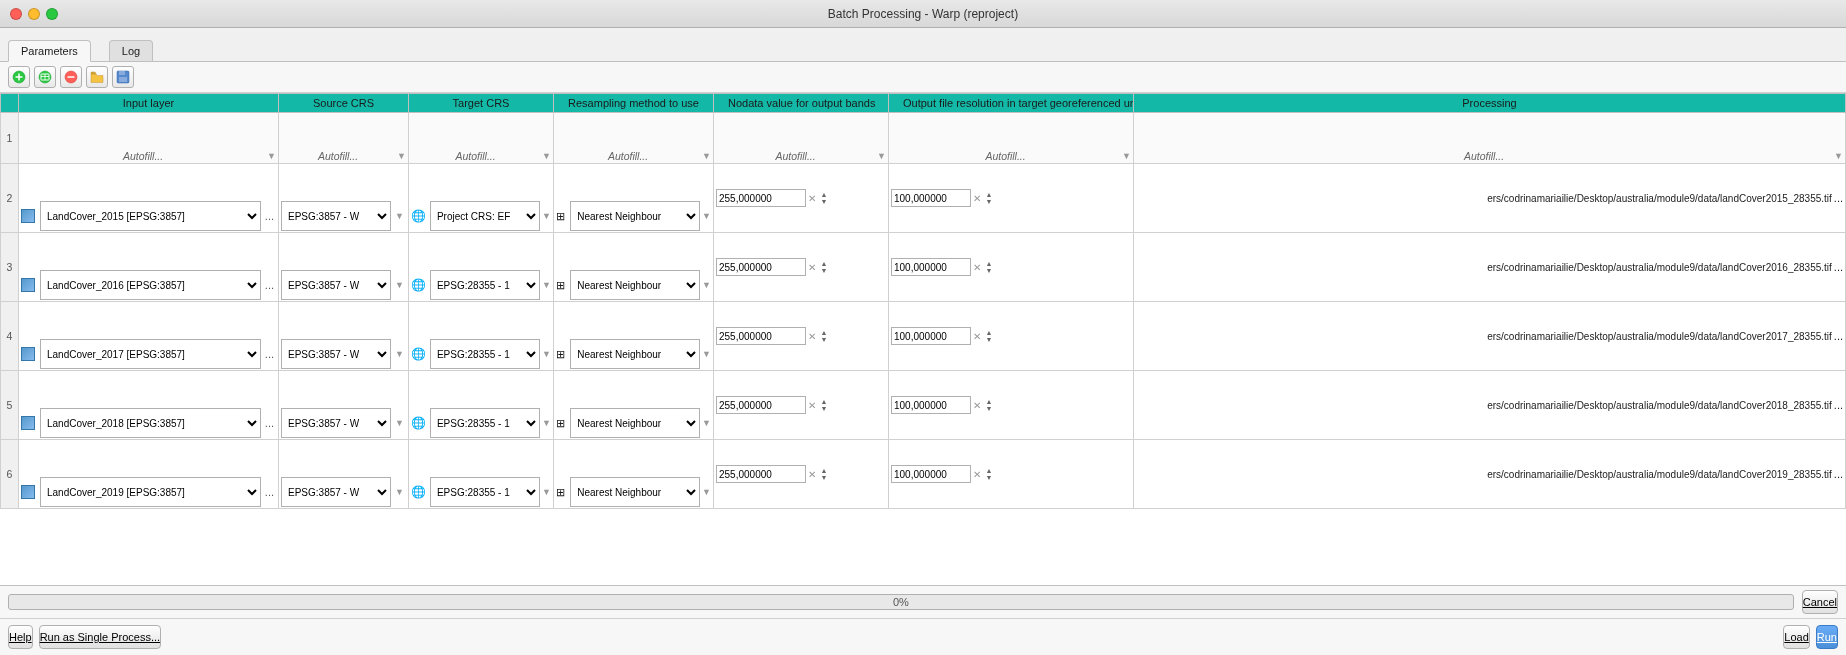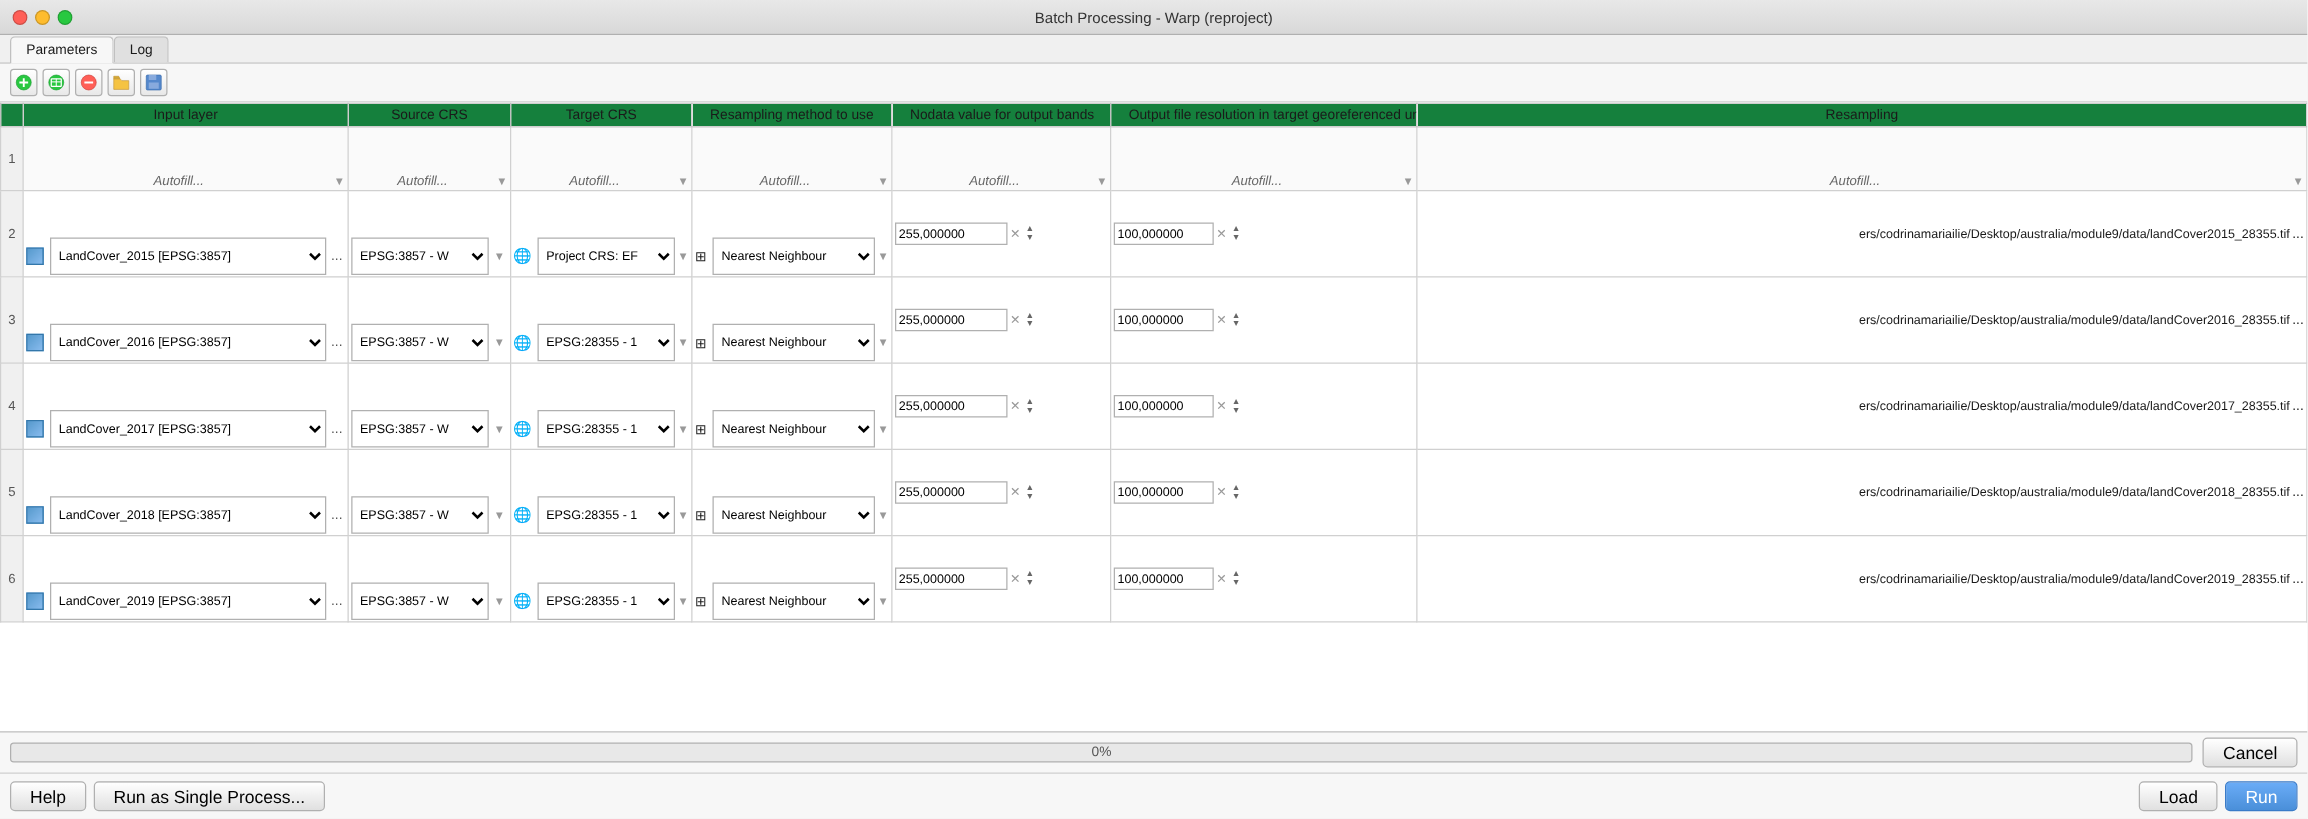--- a/index.html
+++ b/index.html
@@ -43,22 +43,22 @@
     }
     .main-window {
       display: flex;
       flex-direction: column;
       height: calc(655px - 28px);
     }
     .tabs-bar {
       display: flex;
       background: #f0f0f0;
       border-bottom: 1px solid #c0c0c0;
-      padding: 1px 8px 0;
-      gap: 0;
+      padding: 12px 8px 0;
+      gap: 18px;
     }
     .tab {
       padding: 4px 12px;
       border: 1px solid #c0c0c0;
       border-bottom: none;
       background: #e0e0e0;
       border-radius: 4px 4px 0 0;
       cursor: pointer;
       font-size: 11px;
     }
@@ -92,21 +92,21 @@
       flex: 1;
       overflow: auto;
       background: #fff;
     }
     .batch-table {
       width: 100%;
       border-collapse: collapse;
       table-layout: fixed;
     }
     .batch-table th {
-      background: #15803d;
+      background: #14b8a6;
       border: 1px solid #c0c0c0;
       padding: 3px 14px;
       text-align: center;
       font-weight: normal;
       font-size: 11px;
       white-space: nowrap;
       overflow: hidden;
     }
     .batch-table td {
       border: 1px solid #d0d0d0;
@@ -255,22 +255,23 @@
       display: flex;
       align-items: flex-end;
       gap: 6px;
     }
     .btn {
       height: 24px;
       border: 1px solid #b0b0b0;
       border-radius: 4px;
       background: linear-gradient(to bottom, #fff, #e0e0e0);
       cursor: pointer;
-      font-size: 14px;
-      padding: 0 15px;
+      font-size: 11px;
+      padding: 0 0;
+      text-decoration: underline;
     }
     .btn.primary {
       background: linear-gradient(to bottom, #6aacf7, #4a8fd9);
       color: #fff;
       border-color: #3a7bc8;
     }
     .spacer { flex: 1; }
   </style>
 </head>
 <body>
@@ -342,21 +343,21 @@
       </colgroup>
       <thead>
         <tr>
           <th></th>
           <th>Input layer</th>
           <th>Source CRS</th>
           <th>Target CRS</th>
           <th>Resampling method to use</th>
           <th>Nodata value for output bands</th>
           <th>Output file resolution in target georeferenced units</th>
-          <th>Resampling</th>
+          <th>Processing</th>
         </tr>
       </thead>
       <tbody id="table-body">
 
         <tr>
           <td class="row-num">1</td>
           <td class="autofill-cell">
             <div class="cell-input">
               <span style="flex:1;text-align:center;color:#666;font-style:italic;">Autofill...</span>
               <span style="font-size:9px;color:#999;">▼</span>

